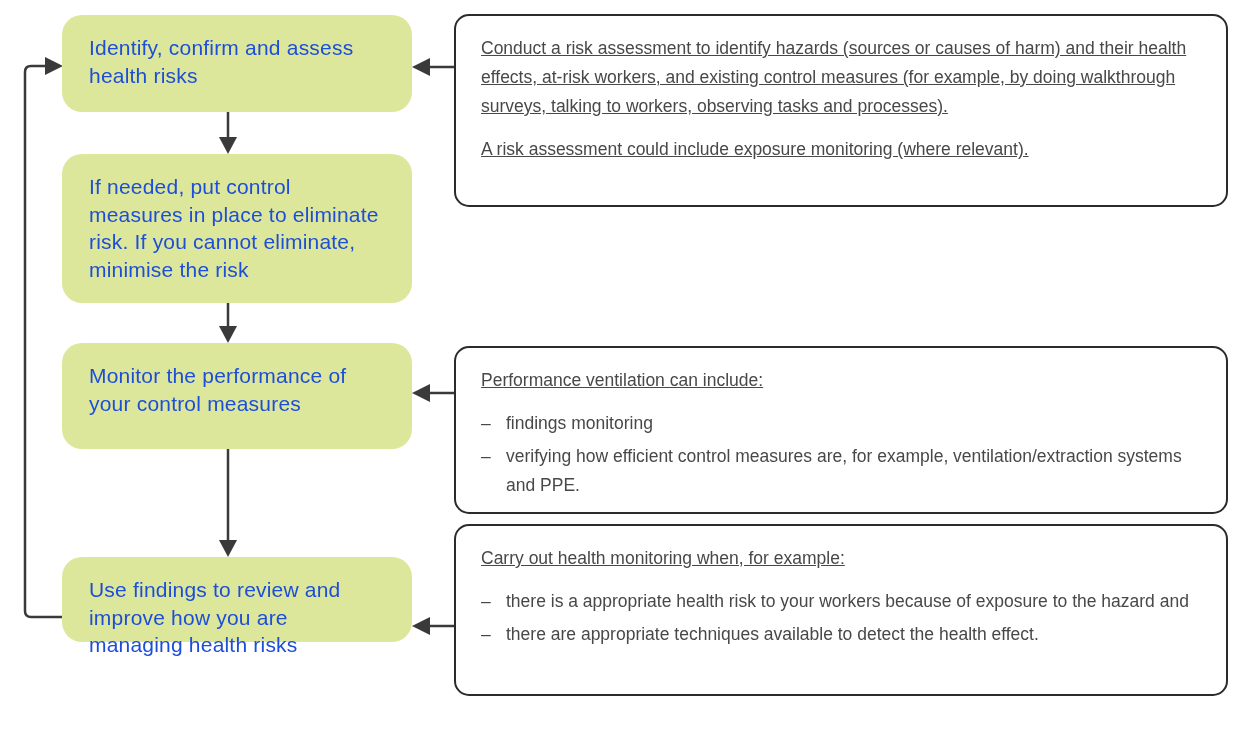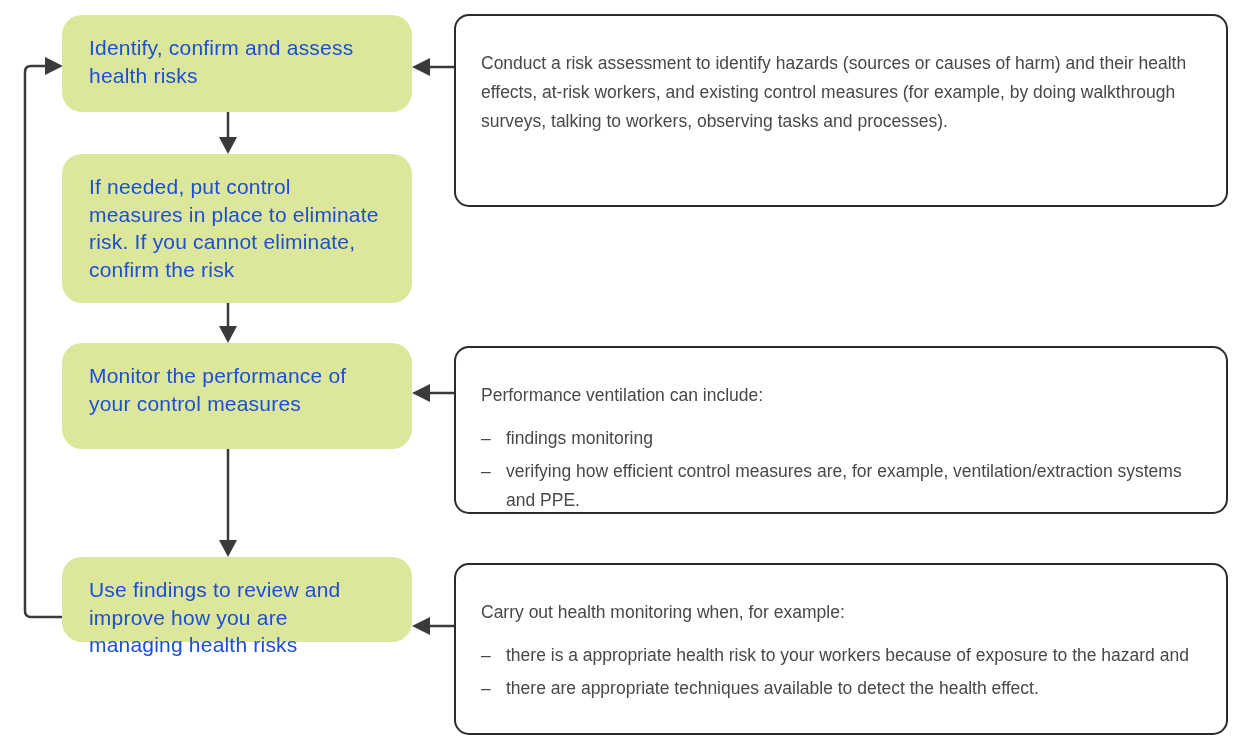--- a/index.html
+++ b/index.html
@@ -48,21 +48,21 @@
     left: 454px;
     width: 774px;
     background: #ffffff;
     border: 2.5px solid #2b2b2b;
     border-radius: 15px;
     padding: 17px 26px 0 25px;
     color: #484848;
     font-size: 17.5px;
     line-height: 29px;
   }
-  .note p { margin: 16px 0 14px 0; }
+  .note p { margin: 1px 0 14px 0; text-decoration: underline; }
   .bullet {
     display: flex;
     margin: 0 0 4px 0;
   }
   .bullet .dash {
     flex: 0 0 25px;
     width: 25px;
   }
   .bullet .bullet-text { flex: 1; }
 </style>
@@ -93,48 +93,49 @@
 
     <line class="line" x1="455" y1="626" x2="430" y2="626"></line>
     <polygon class="head" points="412,626 430,617 430,635"></polygon>
   </svg>
 
   <div class="step" style="top:15px; height:97px">
     <div class="step-label">Identify, confirm and assess health risks</div>
   </div>
 
   <div class="step" style="top:154px; height:149px">
-    <div class="step-label">If needed, put control measures in place to eliminate risk. If you cannot eliminate, confirm the risk</div>
+    <div class="step-label">If needed, put control measures in place to eliminate risk. If you cannot eliminate, minimise the risk</div>
   </div>
 
   <div class="step" style="top:343px; height:106px">
     <div class="step-label">Monitor the performance of your control measures</div>
   </div>
 
   <div class="step" style="top:557px; height:85px">
     <div class="step-label">Use findings to review and improve how you are managing health risks</div>
   </div>
 
   <div class="note" style="top:14px; height:193px">
     <p>Conduct a risk assessment to identify hazards (sources or causes of harm) and their health effects, at-risk workers, and existing control measures (for example, by doing walkthrough surveys, talking to workers, observing tasks and processes).</p>
+    <p>A risk assessment could include exposure monitoring (where relevant).</p>
   </div>
 
   <div class="note" style="top:346px; height:168px">
     <p>Performance ventilation can include:</p>
     <div class="bullet">
       <span class="dash">–</span>
       <span class="bullet-text">findings monitoring</span>
     </div>
     <div class="bullet">
       <span class="dash">–</span>
       <span class="bullet-text">verifying how efficient control measures are, for example, ventilation/extraction systems and PPE.</span>
     </div>
   </div>
 
-  <div class="note" style="top:563px; height:172px">
+  <div class="note" style="top:524px; height:172px">
     <p>Carry out health monitoring when, for example:</p>
     <div class="bullet">
       <span class="dash">–</span>
       <span class="bullet-text">there is a appropriate health risk to your workers because of exposure to the hazard and</span>
     </div>
     <div class="bullet">
       <span class="dash">–</span>
       <span class="bullet-text">there are appropriate techniques available to detect the health effect.</span>
     </div>
   </div>

